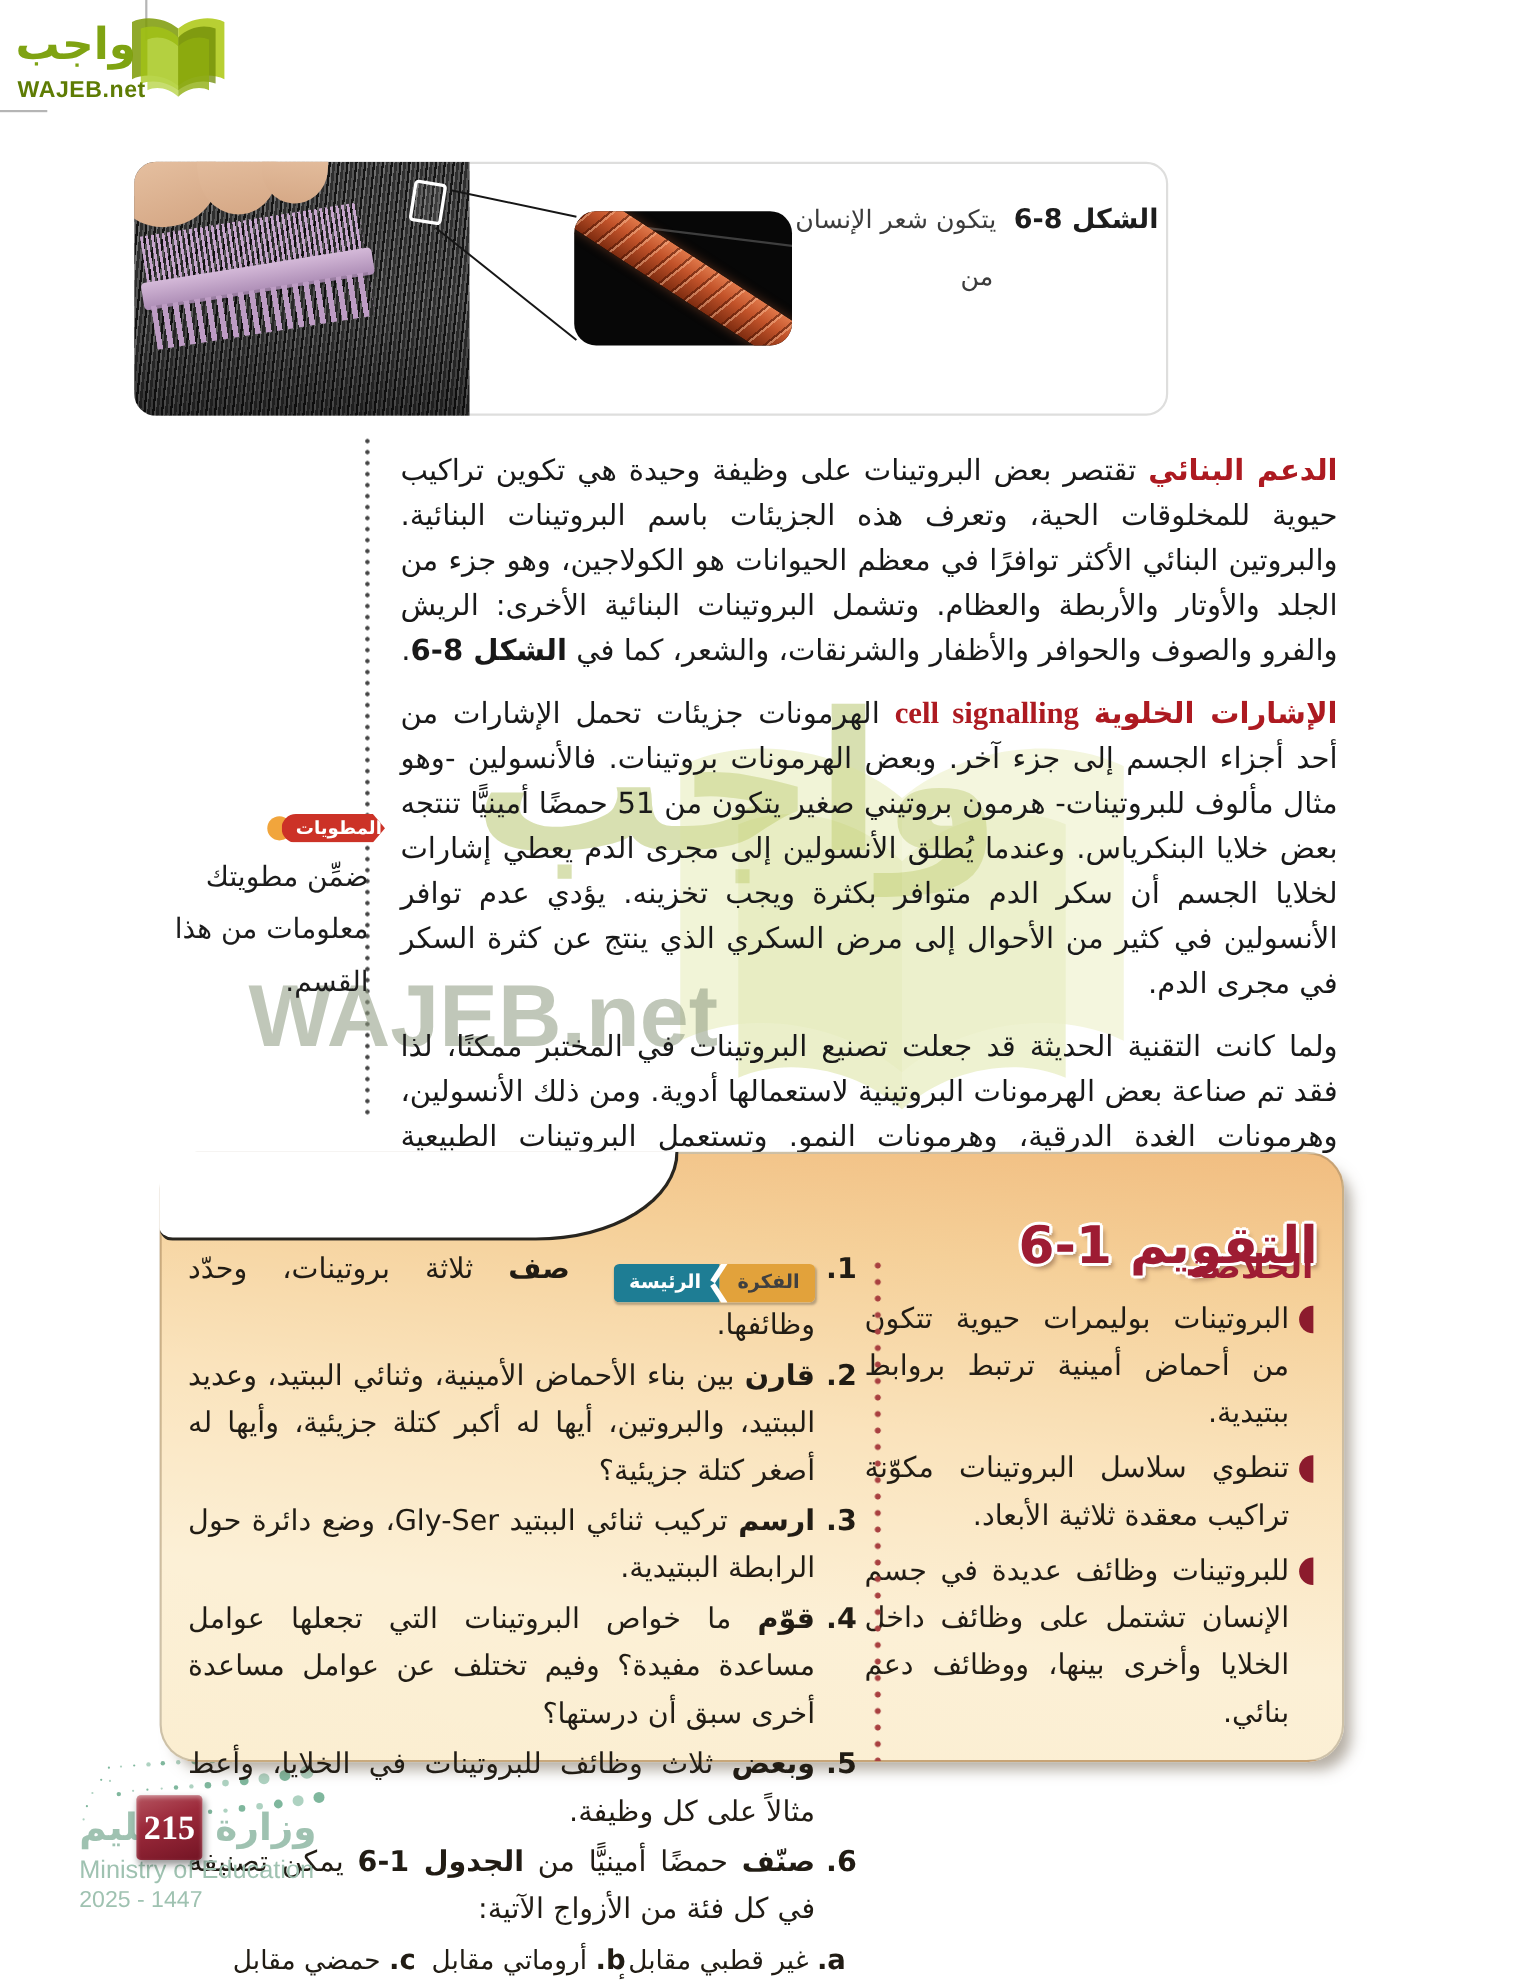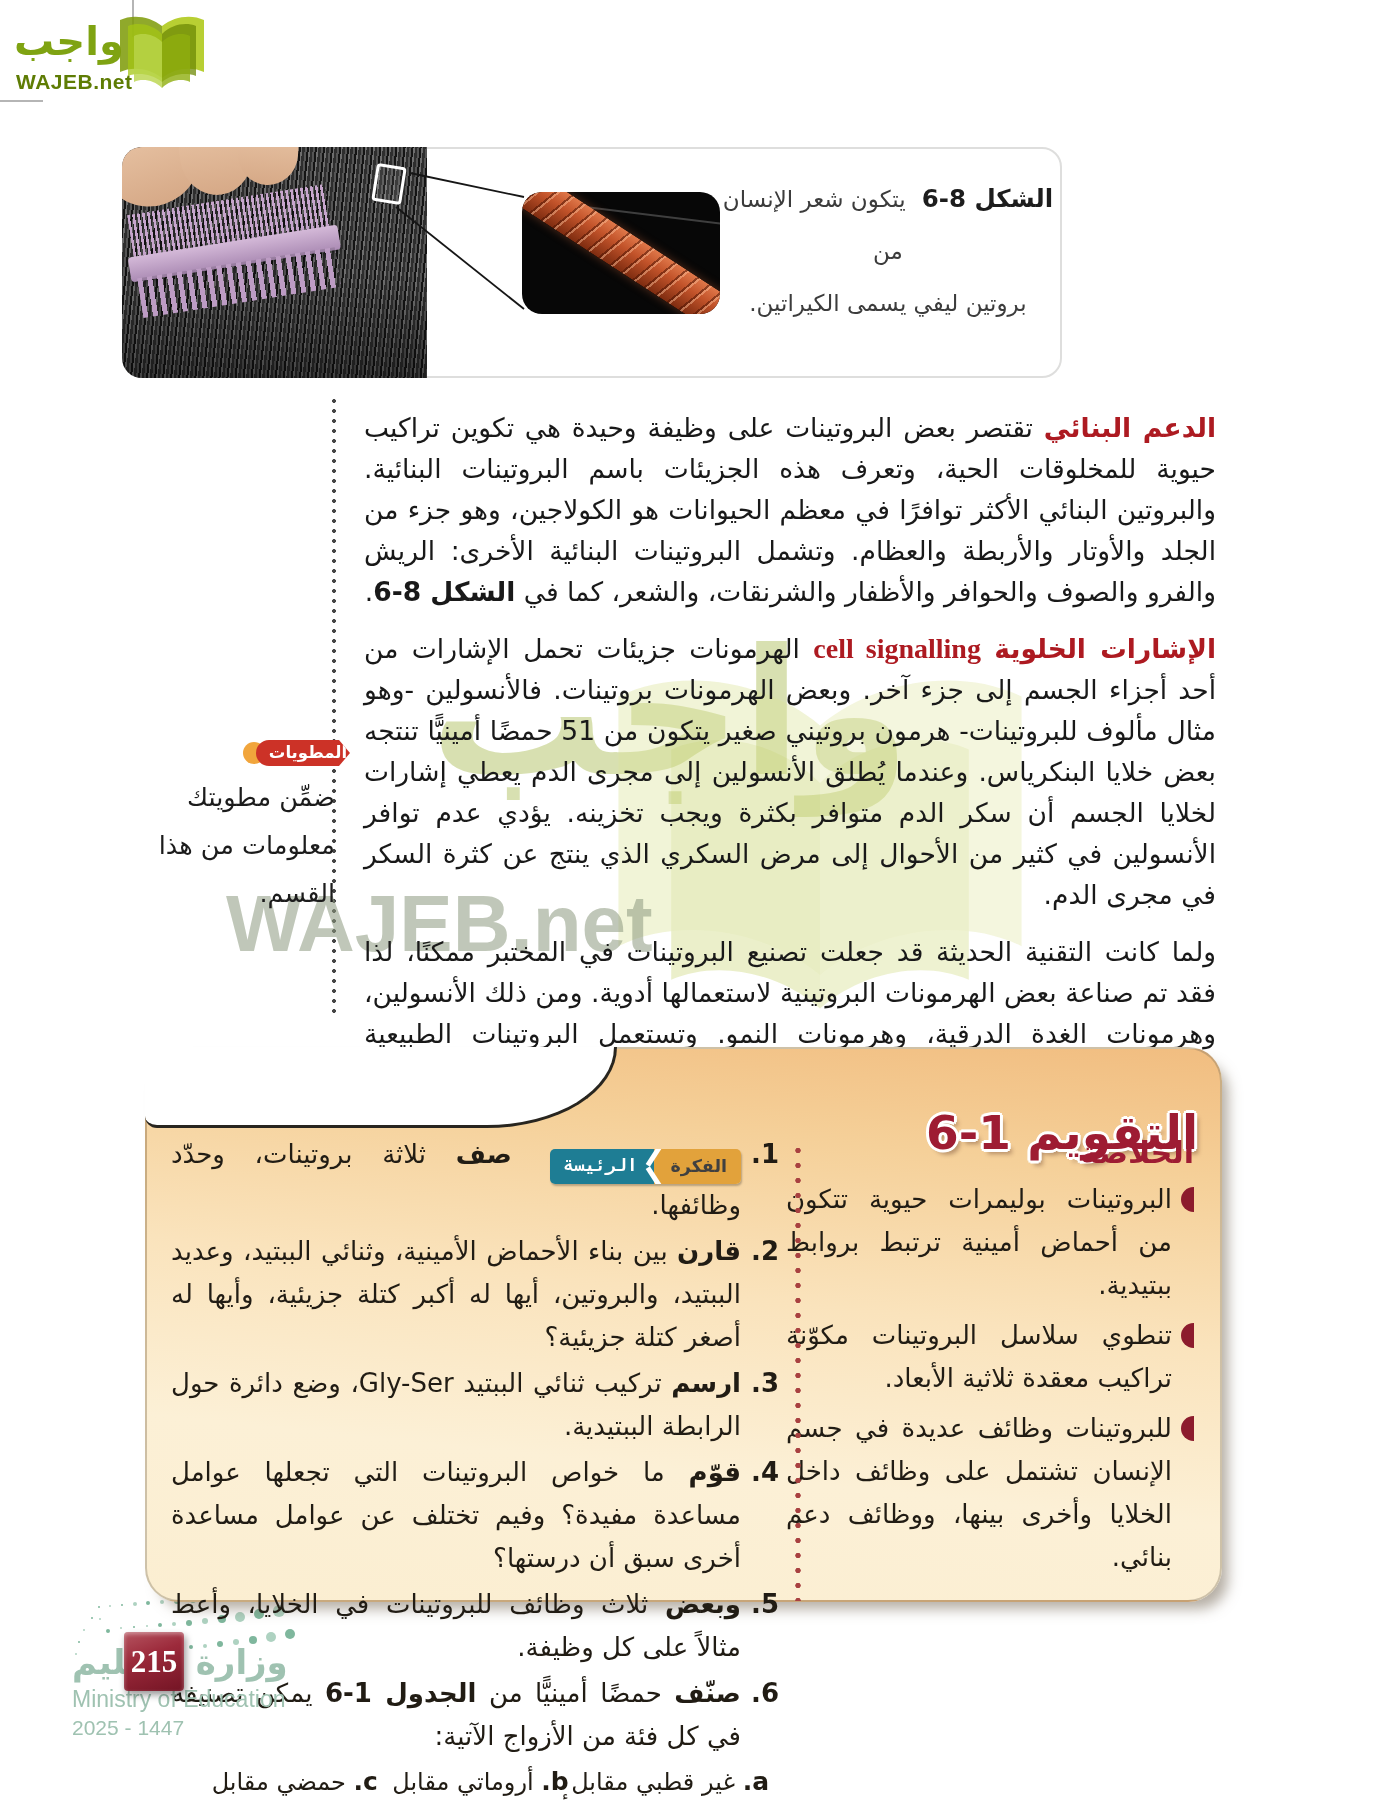--- a/index.html
+++ b/index.html
@@ -108,21 +108,21 @@
       background-size:6px 15px; background-repeat:repeat-y; }
   .questions-col { position:absolute; left:24px; top:84px; width:608px; direction:rtl; color:#211c14; }
   .q { display:flex; margin-bottom:3px; }
   .q-num { min-width:38px; font-weight:bold; font-size:26px; line-height:43px; direction:rtl; }
   .q-body { flex:1; text-align:justify; font-size:26px; line-height:43px; }
   .q-lead { font-weight:bold;margin-top:40px; }
   .bmi { position:relative; display:inline-flex; direction:rtl; border-radius:5px; overflow:hidden;
       height:35px; vertical-align:-9px; margin-left:8px; box-shadow:1px 2px 2px rgba(0,0,0,.25); }
   .bmi .t1 { background:#e2a23b; color:#404040; font-weight:bold; font-size:17.5px; line-height:35px; padding:0 14px 0 16px; }
   .bmi .t2 { position:relative; background:#1e7d94; color:#fff; font-weight:bold; font-size:17.5px;
-      line-height:35px; padding:0 17px 0 14px;font-family:Liberation Mono, monospace; }
+      line-height:35px; padding:0 17px 0 14px; }
   .bmi .t2::before, .bmi .t2::after { content:""; position:absolute; right:-2px; width:5px; height:21px; background:#fff; }
   .bmi .t2::before { top:-3px; transform:rotate(33deg); }
   .bmi .t2::after { bottom:-3px; transform:rotate(-33deg); }
   .options-row { display:flex; direction:rtl; justify-content:space-between; padding:6px 10px 0 26px; font-size:24px; }
   .opt b { font-size:25px; }
 
   
   .moe-dots { left:0; top:0; width:8px; height:8px; border-radius:50%; background:transparent;
     box-shadow:
       263px 1585px 0 3px #7fb79d, 243px 1589px 0 2px #7fb79d, 224px 1592px 0 1px #8cc0a8,
@@ -188,21 +188,20 @@
       <line x1="272" y1="58" x2="400" y2="160" stroke="#161616" stroke-width="1.8"></line>
     </svg>
     <div class="fig-magnified">
       <div class="hair-strand"></div>
       <div class="hair-fiber"></div>
     </div>
     <div class="fig-caption">
       <div>
         <span class="fig-label"><span>الشكل</span> <span dir="ltr">6-8</span></span><span>يتكون شعر الإنسان من</span>
       </div>
-      <div>بروتين ليفي يسمى الكيراتين.</div>
     </div>
   </div>
 
   <div class="abs wm wm-ar">واجب</div>
   <svg class="abs wm wm-book" width="480" height="410" viewBox="0 0 100 82">
     <path d="M50 14 C38 4 20 2 8 8 L8 60 C20 54 38 56 50 66 Z" fill="#dce49c" opacity="0.8"></path>
     <path d="M50 14 C62 4 80 2 92 8 L92 60 C80 54 62 56 50 66 Z" fill="#e4e9ae" opacity="0.8"></path>
     <path d="M50 26 C41 17 28 15 19 19 L19 67 C28 63 41 65 50 73 Z" fill="#cdd87d" opacity="0.8"></path>
     <path d="M50 26 C59 17 72 15 81 19 L81 67 C72 63 59 65 50 73 Z" fill="#d6df8e" opacity="0.8"></path>
   </svg>

